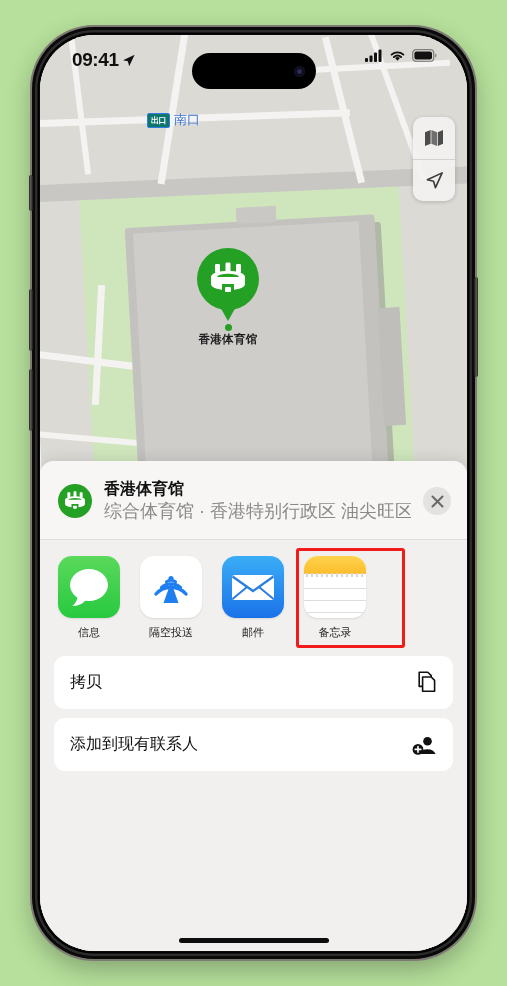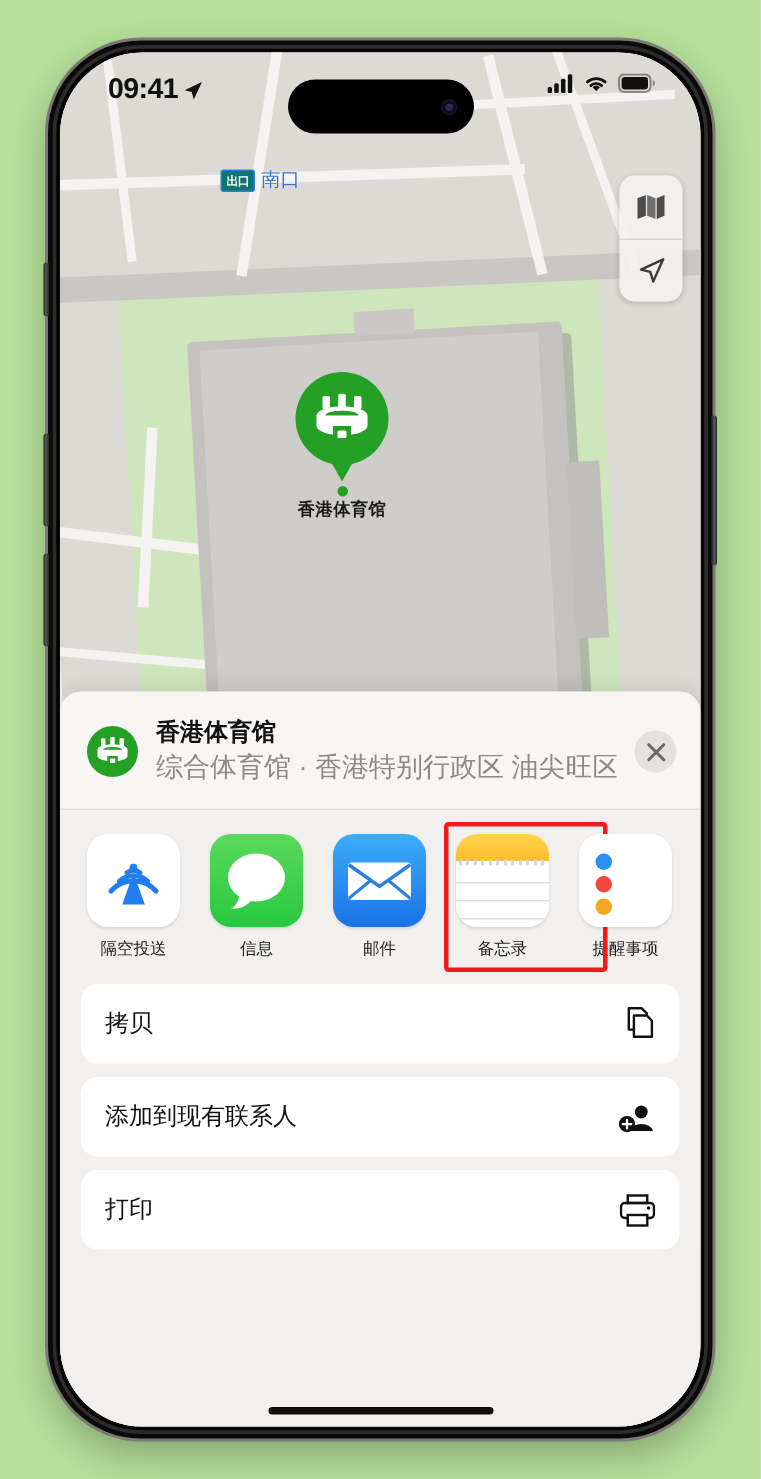--- a/index.html
+++ b/index.html
@@ -305,45 +305,45 @@
         <div id="close-button">
           <svg width="13" height="13" viewBox="0 0 13 13">
             <path d="M1.5 1.5 L11.5 11.5 M11.5 1.5 L1.5 11.5" stroke="#6a6a6a" stroke-width="2.1" stroke-linecap="round"></path>
           </svg>
         </div>
       </div>
 
       <div id="app-row">
 
         <div class="app-item">
+          <div class="app-icon ic-messages">
+            <svg width="62" height="62" viewBox="0 0 62 62">
+              <ellipse cx="31" cy="29" rx="19" ry="16" fill="#fff"></ellipse>
+              <path d="M20 40 q-2 8 -6 10 q9 0 14 -6 z" fill="#fff"></path>
+            </svg>
+          </div>
+          <div class="app-label">信息</div>
+        </div>
+
+        <div class="app-item">
           <div class="app-icon ic-airdrop">
             <svg width="62" height="62" viewBox="0 0 62 62">
               <g fill="none" stroke="#1f7ef0" stroke-linecap="round">
                 <path d="M16 38 a20 20 0 0 1 30 0" stroke-width="3.4"></path>
                 <path d="M21.5 31.5 a14 14 0 0 1 19 0" stroke-width="3.2"></path>
                 <path d="M26.5 25.8 a8 8 0 0 1 9 0" stroke-width="3"></path>
               </g>
               <circle cx="31" cy="22.5" r="2.6" fill="#1f7ef0"></circle>
               <path d="M31 26 L23.5 47 h15 Z" fill="#1f7ef0"></path>
             </svg>
           </div>
           <div class="app-label">隔空投送</div>
         </div>
 
         <div class="app-item">
-          <div class="app-icon ic-messages">
-            <svg width="62" height="62" viewBox="0 0 62 62">
-              <ellipse cx="31" cy="29" rx="19" ry="16" fill="#fff"></ellipse>
-              <path d="M20 40 q-2 8 -6 10 q9 0 14 -6 z" fill="#fff"></path>
-            </svg>
-          </div>
-          <div class="app-label">信息</div>
-        </div>
-
-        <div class="app-item">
           <div class="app-icon ic-mail">
             <svg width="62" height="62" viewBox="0 0 62 62">
               <rect x="10" y="19" width="42" height="25" rx="2.5" fill="#fff"></rect>
               <path d="M10.5 20.5 L31 35 L51.5 20.5" fill="none" stroke="#2a7fe0" stroke-width="2.3"></path>
               <path d="M10.5 43 L25 31 M51.5 43 L37 31" fill="none" stroke="#2a7fe0" stroke-width="2"></path>
             </svg>
           </div>
           <div class="app-label">邮件</div>
         </div>
 
@@ -352,28 +352,20 @@
             <div class="notes-top"></div>
             <div class="notes-hole"></div>
             <div class="nline" style="top:32px"></div>
             <div class="nline" style="top:44px"></div>
             <div class="nline" style="top:56px"></div>
           </div>
           <div class="app-label">备忘录</div>
           <div id="notes-highlight"></div>
         </div>
 
-        <div class="app-item">
-          <div class="app-icon ic-reminders">
-            <span class="rem-dot" style="top:13px;background:#2b8ef5"></span>
-            <span class="rem-dot" style="top:28px;background:#f0463c"></span>
-            <span class="rem-dot" style="top:43px;background:#f5a623"></span>
-          </div>
-          <div class="app-label">提醒事项</div>
-        </div>
       </div>
 
       <div id="action-list">
 
         <div class="list-group">
           <div class="list-row">
             <span class="list-label">拷贝</span>
             <span class="row-icon">
               <svg width="21" height="23" viewBox="0 0 21 23">
                 <path d="M3.2 1.2 h8.6 l3.4 3.4 v10.8 h-12 z" fill="none" stroke="#111" stroke-width="1.6" stroke-linejoin="round"></path>
@@ -391,31 +383,20 @@
                 <circle cx="15.5" cy="8.3" r="4.3" fill="#111"></circle>
                 <path d="M7.5 21 a8.4 6.8 0 0 1 16 0 z" fill="#111"></path>
                 <circle cx="6" cy="16.4" r="5.4" fill="#111"></circle>
                 <path d="M6 13.6 v5.6 M3.2 16.4 h5.6" stroke="#fff" stroke-width="1.6" stroke-linecap="round"></path>
               </svg>
             </span>
           </div>
         </div>
 
         <div class="list-group">
-          <div class="list-row">
-            <span class="list-label">打印</span>
-            <span class="row-icon">
-              <svg width="24" height="22" viewBox="0 0 24 22">
-                <rect x="5.5" y="1" width="13" height="5" fill="none" stroke="#111" stroke-width="1.6"></rect>
-                <rect x="1" y="6" width="22" height="10" rx="2.6" fill="none" stroke="#111" stroke-width="1.6"></rect>
-                <rect x="5.5" y="14" width="13" height="7" fill="#fff" stroke="#111" stroke-width="1.6"></rect>
-                <circle cx="19.4" cy="9.3" r="1.2" fill="#111"></circle>
-              </svg>
-            </span>
-          </div>
         </div>
       </div>
 
       <div id="home-indicator"></div>
     </div>
 
   </div>
 </div>
 
 </body></html>

